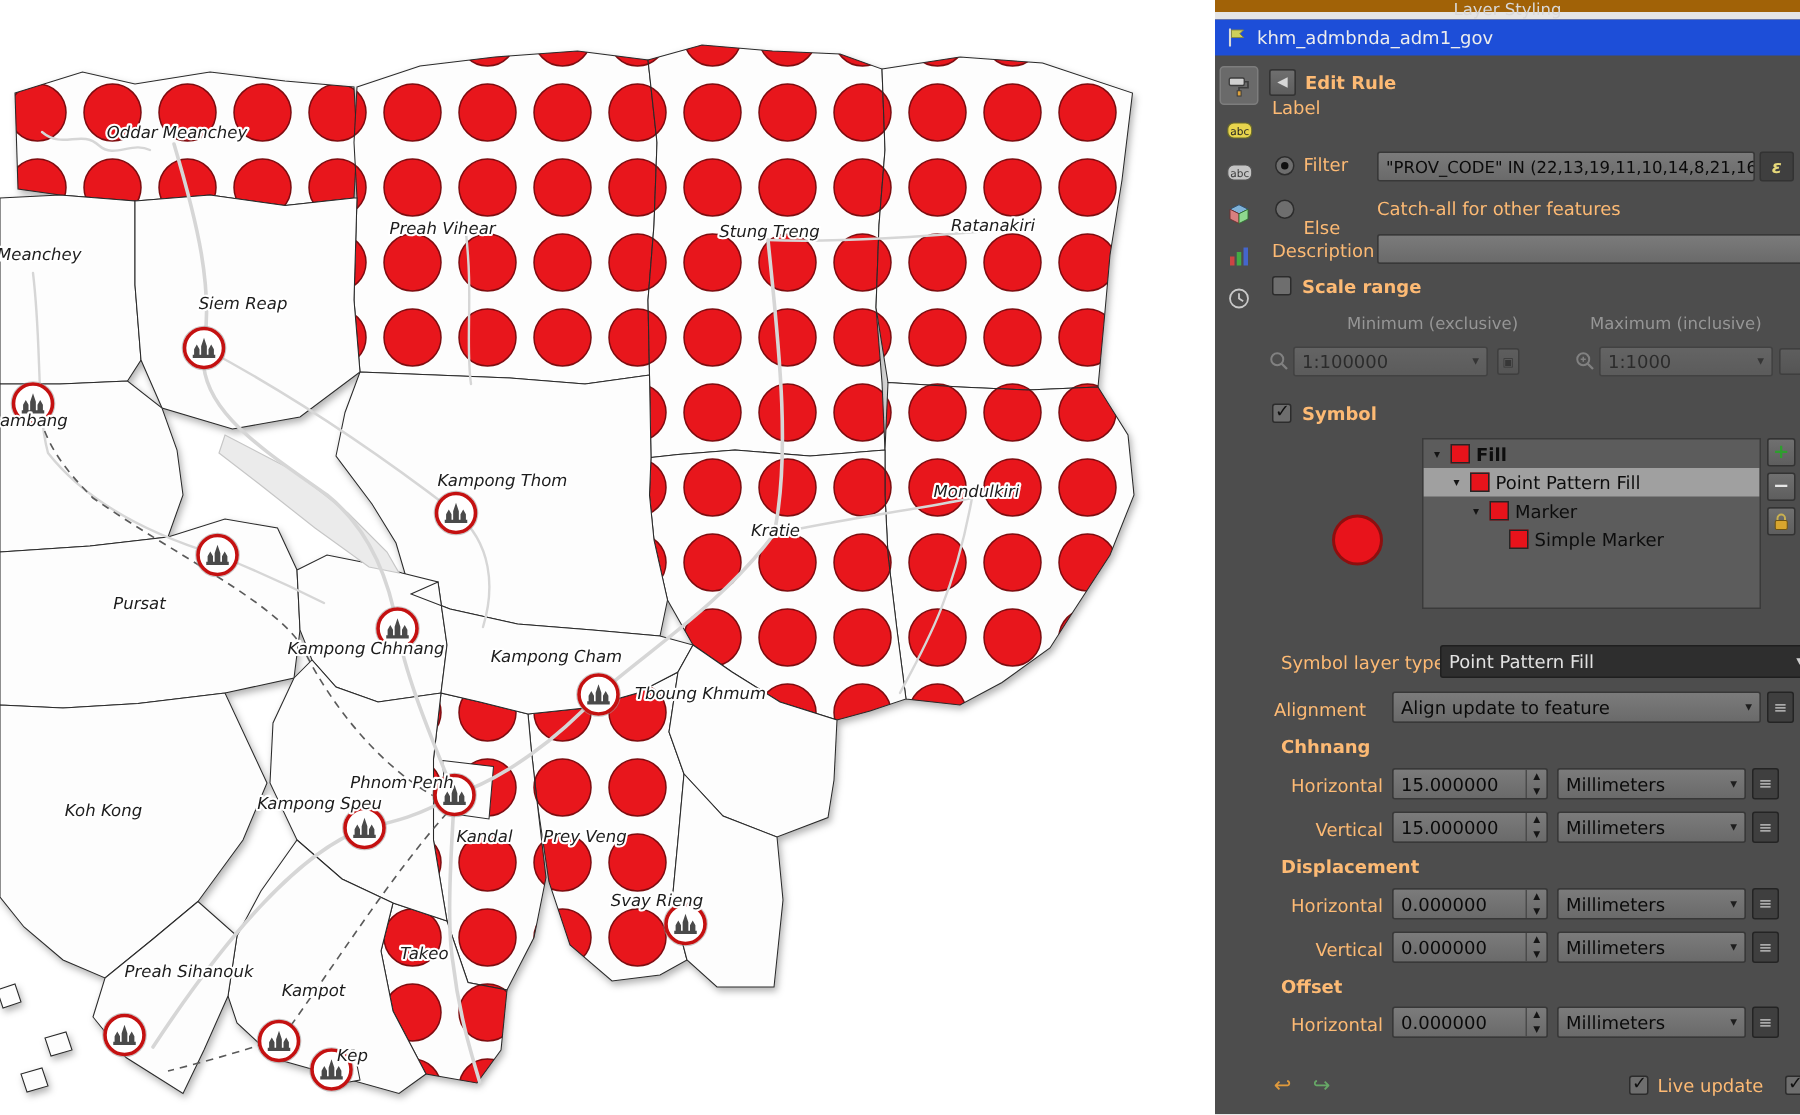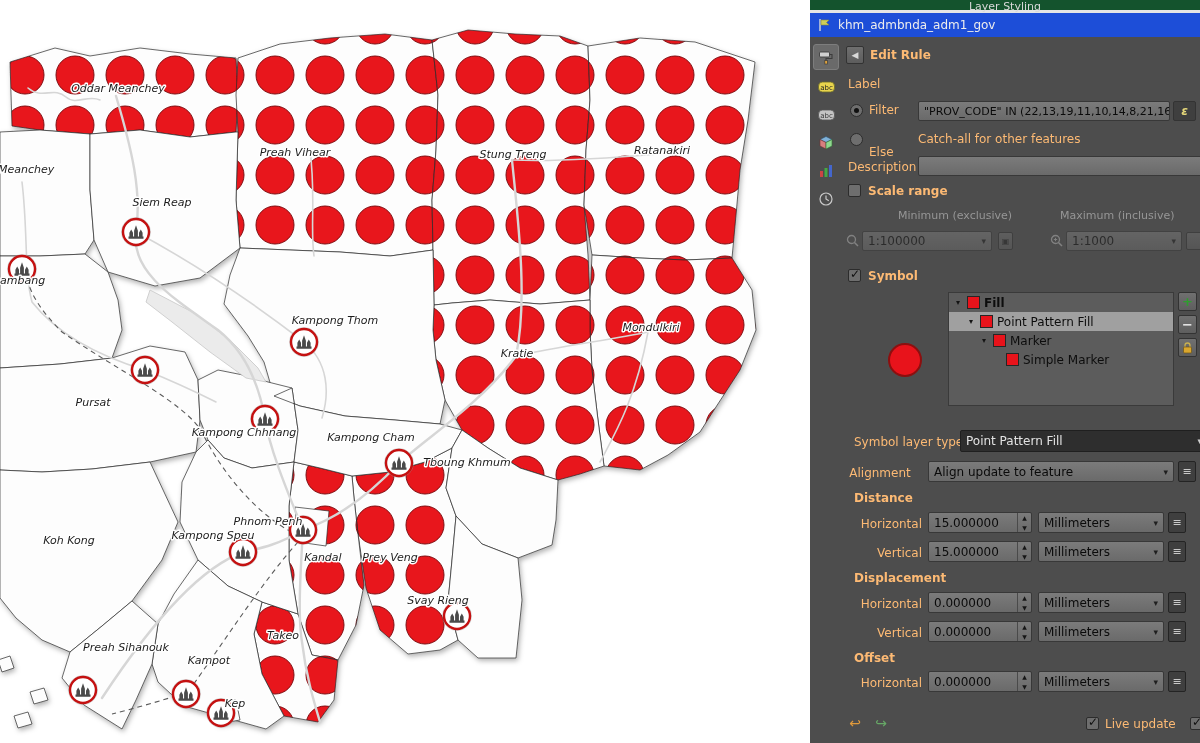--- a/index.html
+++ b/index.html
@@ -13,22 +13,22 @@
   .map-label{font-family:"DejaVu Sans",sans-serif;font-style:italic;font-size:11px;
     fill:#1c1c1c;stroke:#ffffff;stroke-width:2.8px;paint-order:stroke;stroke-linejoin:round}
   .province{stroke:#2a2a2a;stroke-width:0.7}
   .road{fill:none;stroke:#d6d6d6;stroke-width:2.4;stroke-linecap:round}
   .road.minor{stroke-width:1.6}
   .rail{fill:none;stroke:#5a5a5a;stroke-width:1.1;stroke-dasharray:5 4}
 
   
   .panel{position:absolute;left:810px;top:0;width:390px;height:743px;background:#4d4d4d;
     color:#dcdcdc;font-size:12px;overflow:hidden}
-  .panel-title{position:absolute;left:0;top:0;width:390px;height:13px;background:#14532d;
-    border-bottom:3px solid #e5e5e5;color:#d8d8d8;font-size:11px;line-height:13px;text-align:center}
+  .panel-title{position:absolute;left:0;top:0;width:390px;height:13px;background:#a16207;
+    border-bottom:5px solid #e5e5e5;color:#d8d8d8;font-size:11px;line-height:13px;text-align:center}
   .layer-bar{position:absolute;left:0;top:13px;width:450px;height:24px;background:#1d4ed8;
     display:flex;align-items:center;gap:6px;padding:0 8px;color:#ededed;font-size:12px}
   .icon-strip-btn{position:absolute;left:3px;width:26px;height:26px;border-radius:3px;
     display:flex;align-items:center;justify-content:center;background:transparent}
   .icon-strip-btn.selected{background:#6a6a6a;border:1px solid #7d7d7d}
   .plabel{position:absolute;height:16px;line-height:16px;color:#fdba74;white-space:nowrap}
   .plabel.bold{font-weight:bold}
   .plabel.dim{color:#969696;font-size:11px}
   .input,.combo,.spin{position:absolute;height:20px;background:linear-gradient(#7b7b7b,#6a6a6a);
     border:1px solid #383838;border-radius:2px;color:#0a0a0a;display:flex;align-items:center;
@@ -231,21 +231,21 @@
         <circle cx="8" cy="8" r="6" fill="none" stroke="#c9c9c9" stroke-width="1.2"></circle>
         <path d="M8,4.5 V8 L10.8,9.8" fill="none" stroke="#c9c9c9" stroke-width="1.2"></path>
       </svg>
     </div>
 
     <div class="small-btn" style="left:36px;top:46px;width:18px;height:18px">
       <span style="color:#d8d8d8;font-size:9px">◀</span>
     </div>
     <span class="plabel bold" style="left:60px;top:47px">Edit Rule</span>
 
-    <span class="plabel" style="left:38px;top:76px">Label</span>
+    <span class="plabel" style="left:38px;top:64px">Label</span>
 
     <span class="radio selected" style="left:40px;top:104px"></span>
     <span class="plabel" style="left:59px;top:102px">Filter</span>
     <div class="input" style="left:108px;top:101px;width:252px;font-size:11px">
       <span>"PROV_CODE" IN (22,13,19,11,10,14,8,21,16)</span>
     </div>
     <div class="small-btn" style="left:363px;top:101px;width:23px;height:20px;background:#3f3f3f">
       <span style="color:#e6d87a;font-style:italic;font-weight:bold">ε</span>
     </div>
 
@@ -332,21 +332,21 @@
 
     <span class="plabel" style="left:28px;top:465px;width:84px;text-align:center">Alignment</span>
     <div class="combo" style="left:118px;top:461px;width:246px;height:21px">
       <span>Align update to feature</span>
       <span class="arrow">▾</span>
     </div>
     <div class="dd-btn" style="left:368px;top:461px;height:21px">
       <span>≡</span>
     </div>
 
-    <span class="plabel section-hdr" style="left:44px;top:490px">Distance</span>
+    <span class="plabel section-hdr" style="left:44px;top:490px">Chhnang</span>
 
     <span class="plabel" style="left:28px;top:516px;width:84px;text-align:right">Horizontal</span>
     <div class="spin" style="left:118px;top:512px;width:104px;height:21px">
       <span>15.000000</span>
       <span class="arrows">
           <span>▲</span>
           <span>▼</span>
         </span>
     </div>
     <div class="combo" style="left:228px;top:512px;width:126px;height:21px">

